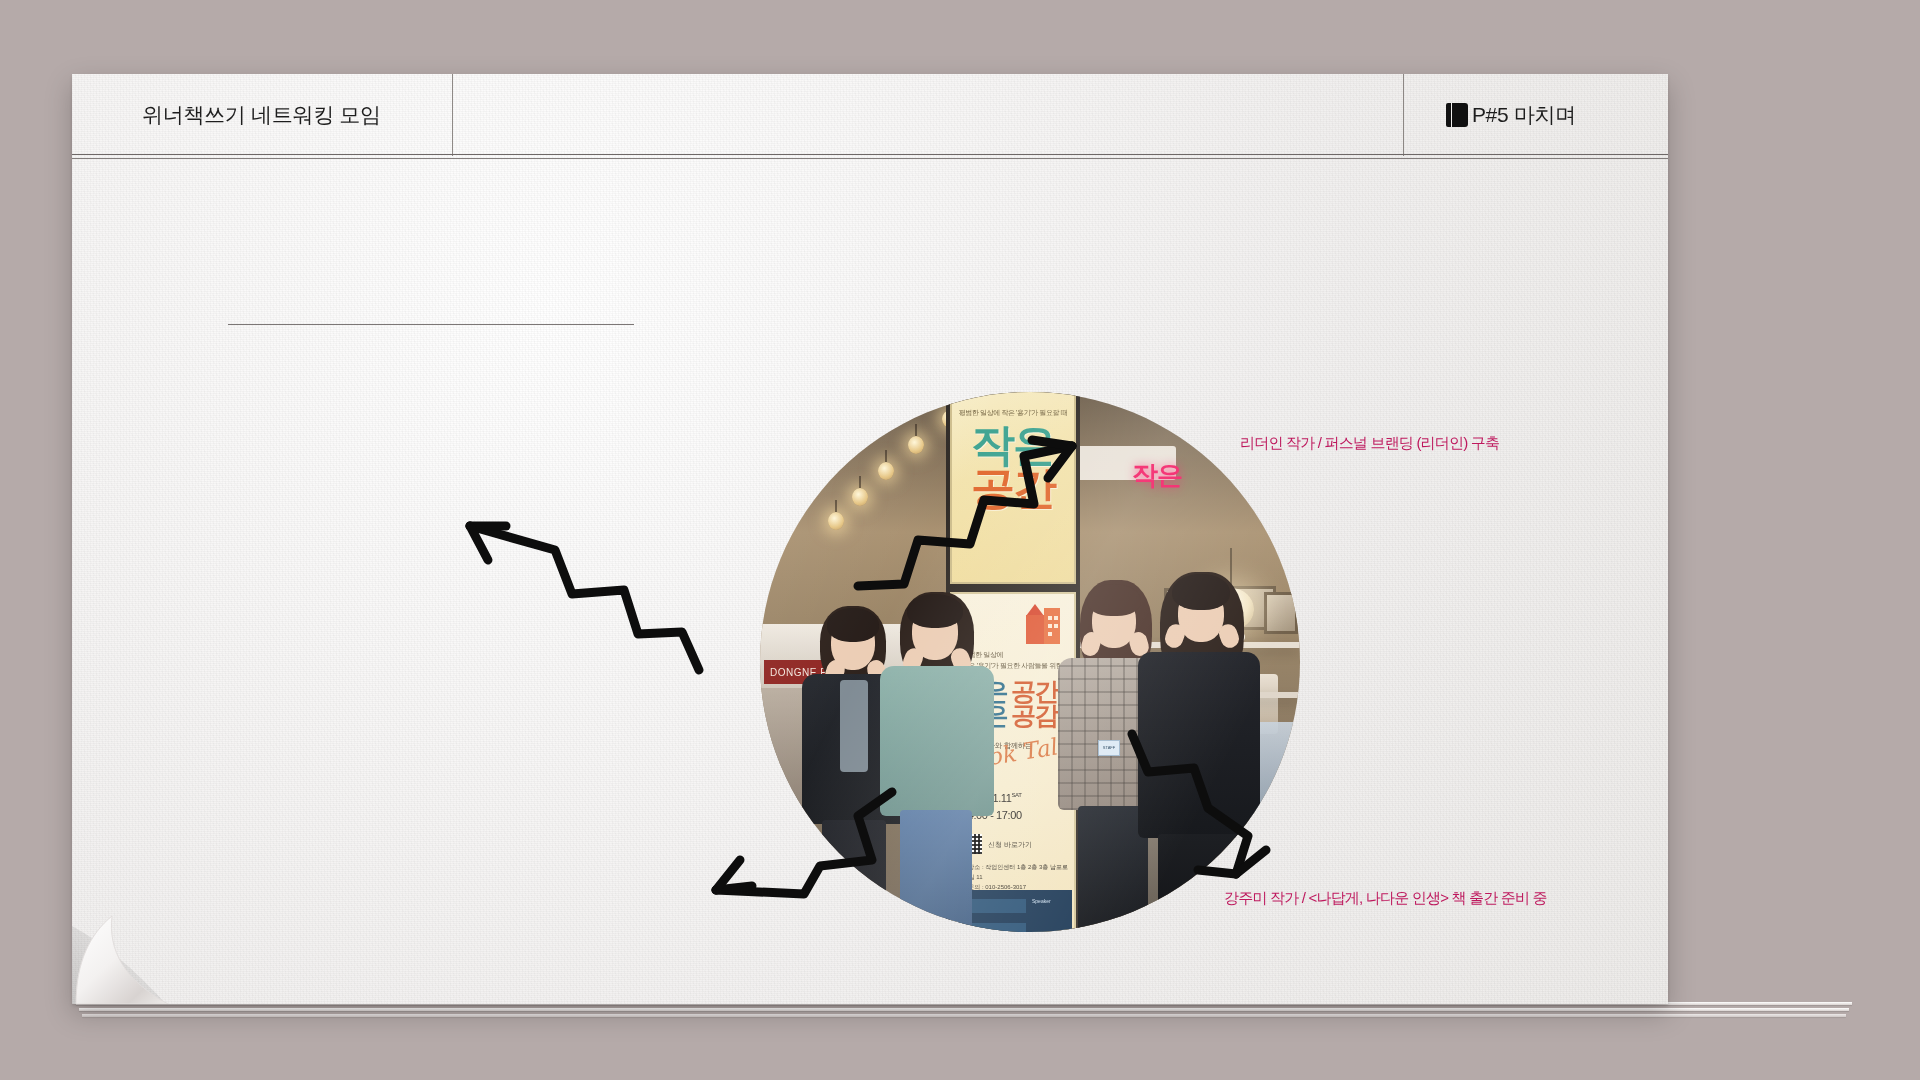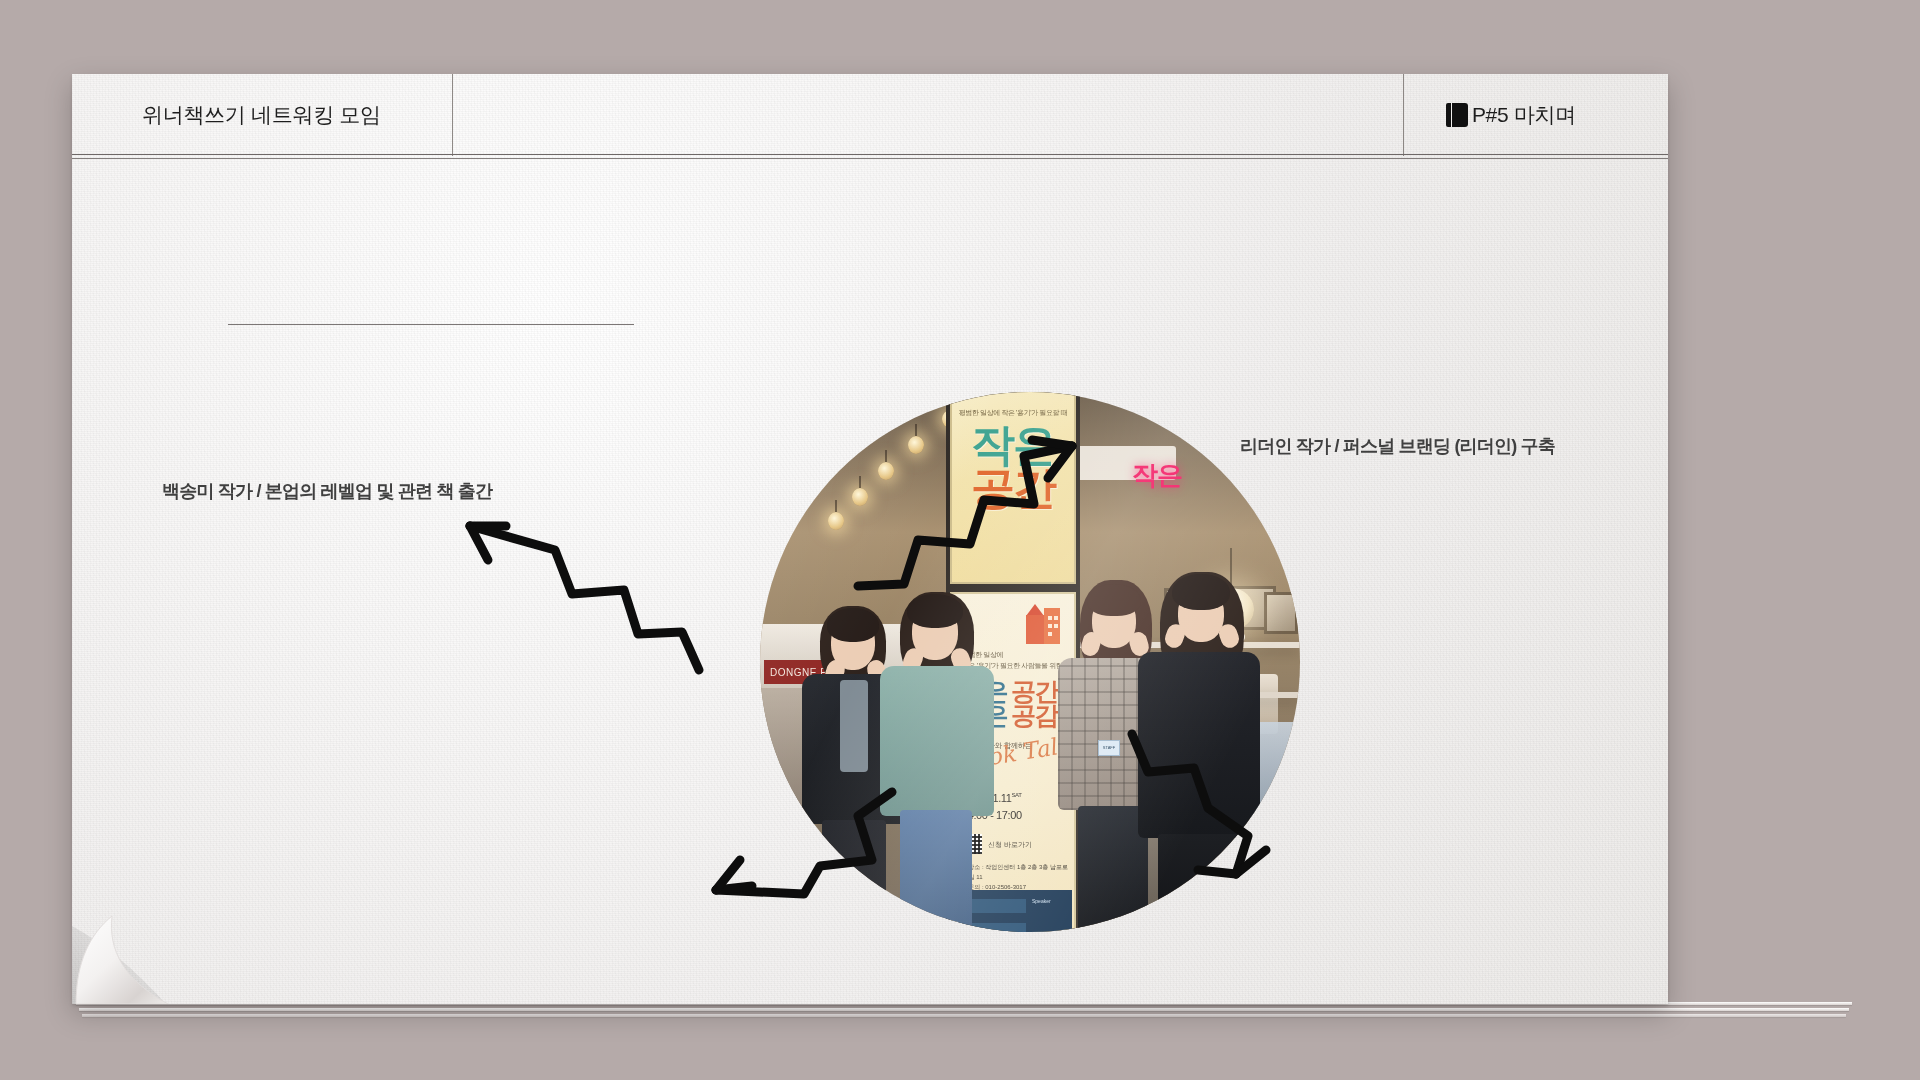--- a/index.html
+++ b/index.html
@@ -209,22 +209,22 @@
   .torso{position:absolute;border-radius:14px 14px 6px 6px;}
   .legs{position:absolute;border-radius:4px;}
   .hand{position:absolute;width:18px;height:24px;border-radius:9px;background:#eccdb4;}
   .tag{position:absolute;width:20px;height:14px;background:#dce9f4;border:1px solid #9fb7cc;font-size:4px;color:#1c3b55;text-align:center;line-height:14px;}
 
   
   .arrows{position:absolute;left:0;top:0;width:1784px;height:930px;pointer-events:none;z-index:5;}
 
   
   .lab-txt{
-    position:absolute;font-size:18px;color:#404040;letter-spacing:-.8px;
-    white-space:nowrap;font-weight:700;
+    position:absolute;font-size:15px;color:#be185d;letter-spacing:-.8px;
+    white-space:nowrap;font-weight:400;
   }
   .lab-tl{left:90px;top:405px;}
   .lab-tr{left:1168px;top:360px;}
   .lab-br{left:1152px;top:815px;}
   .lab-bl{left:98px;top:850px;}
 
   
   .curl{
     position:absolute;left:0;bottom:0;width:120px;height:120px;z-index:8;
   }
@@ -433,22 +433,22 @@
         </g>
 
         <g>
           <path d="M1060,660 L1076,698 L1122,694 L1136,734 L1176,762 L1164,800"></path>
           <path d="M1164,800 L1194,776"></path>
           <path d="M1164,800 L1126,796"></path>
         </g>
       </g>
     </svg>
 
-    <div class="lab-txt lab-tl">백송미 작가  /  본업의 레벨업 및 관련 책 출간</div>
     <div class="lab-txt lab-tr">리더인 작가  /  퍼스널 브랜딩 (리더인) 구축</div>
+    <div class="lab-txt lab-br">강주미 작가  /  &lt;나답게, 나다운 인생&gt; 책 출간 준비 중</div>
 
     <svg class="curl" viewBox="0 0 120 120">
       <defs>
         <linearGradient id="curlg" x1="0" y1="0" x2="1" y2="1">
           <stop offset="0%" stop-color="#ffffff"></stop>
           <stop offset="45%" stop-color="#f3f1f0"></stop>
           <stop offset="78%" stop-color="#d8d3d1"></stop>
           <stop offset="100%" stop-color="#eeecea"></stop>
         </linearGradient>
         <linearGradient id="curlsh" x1="0" y1="1" x2="1" y2="0">

